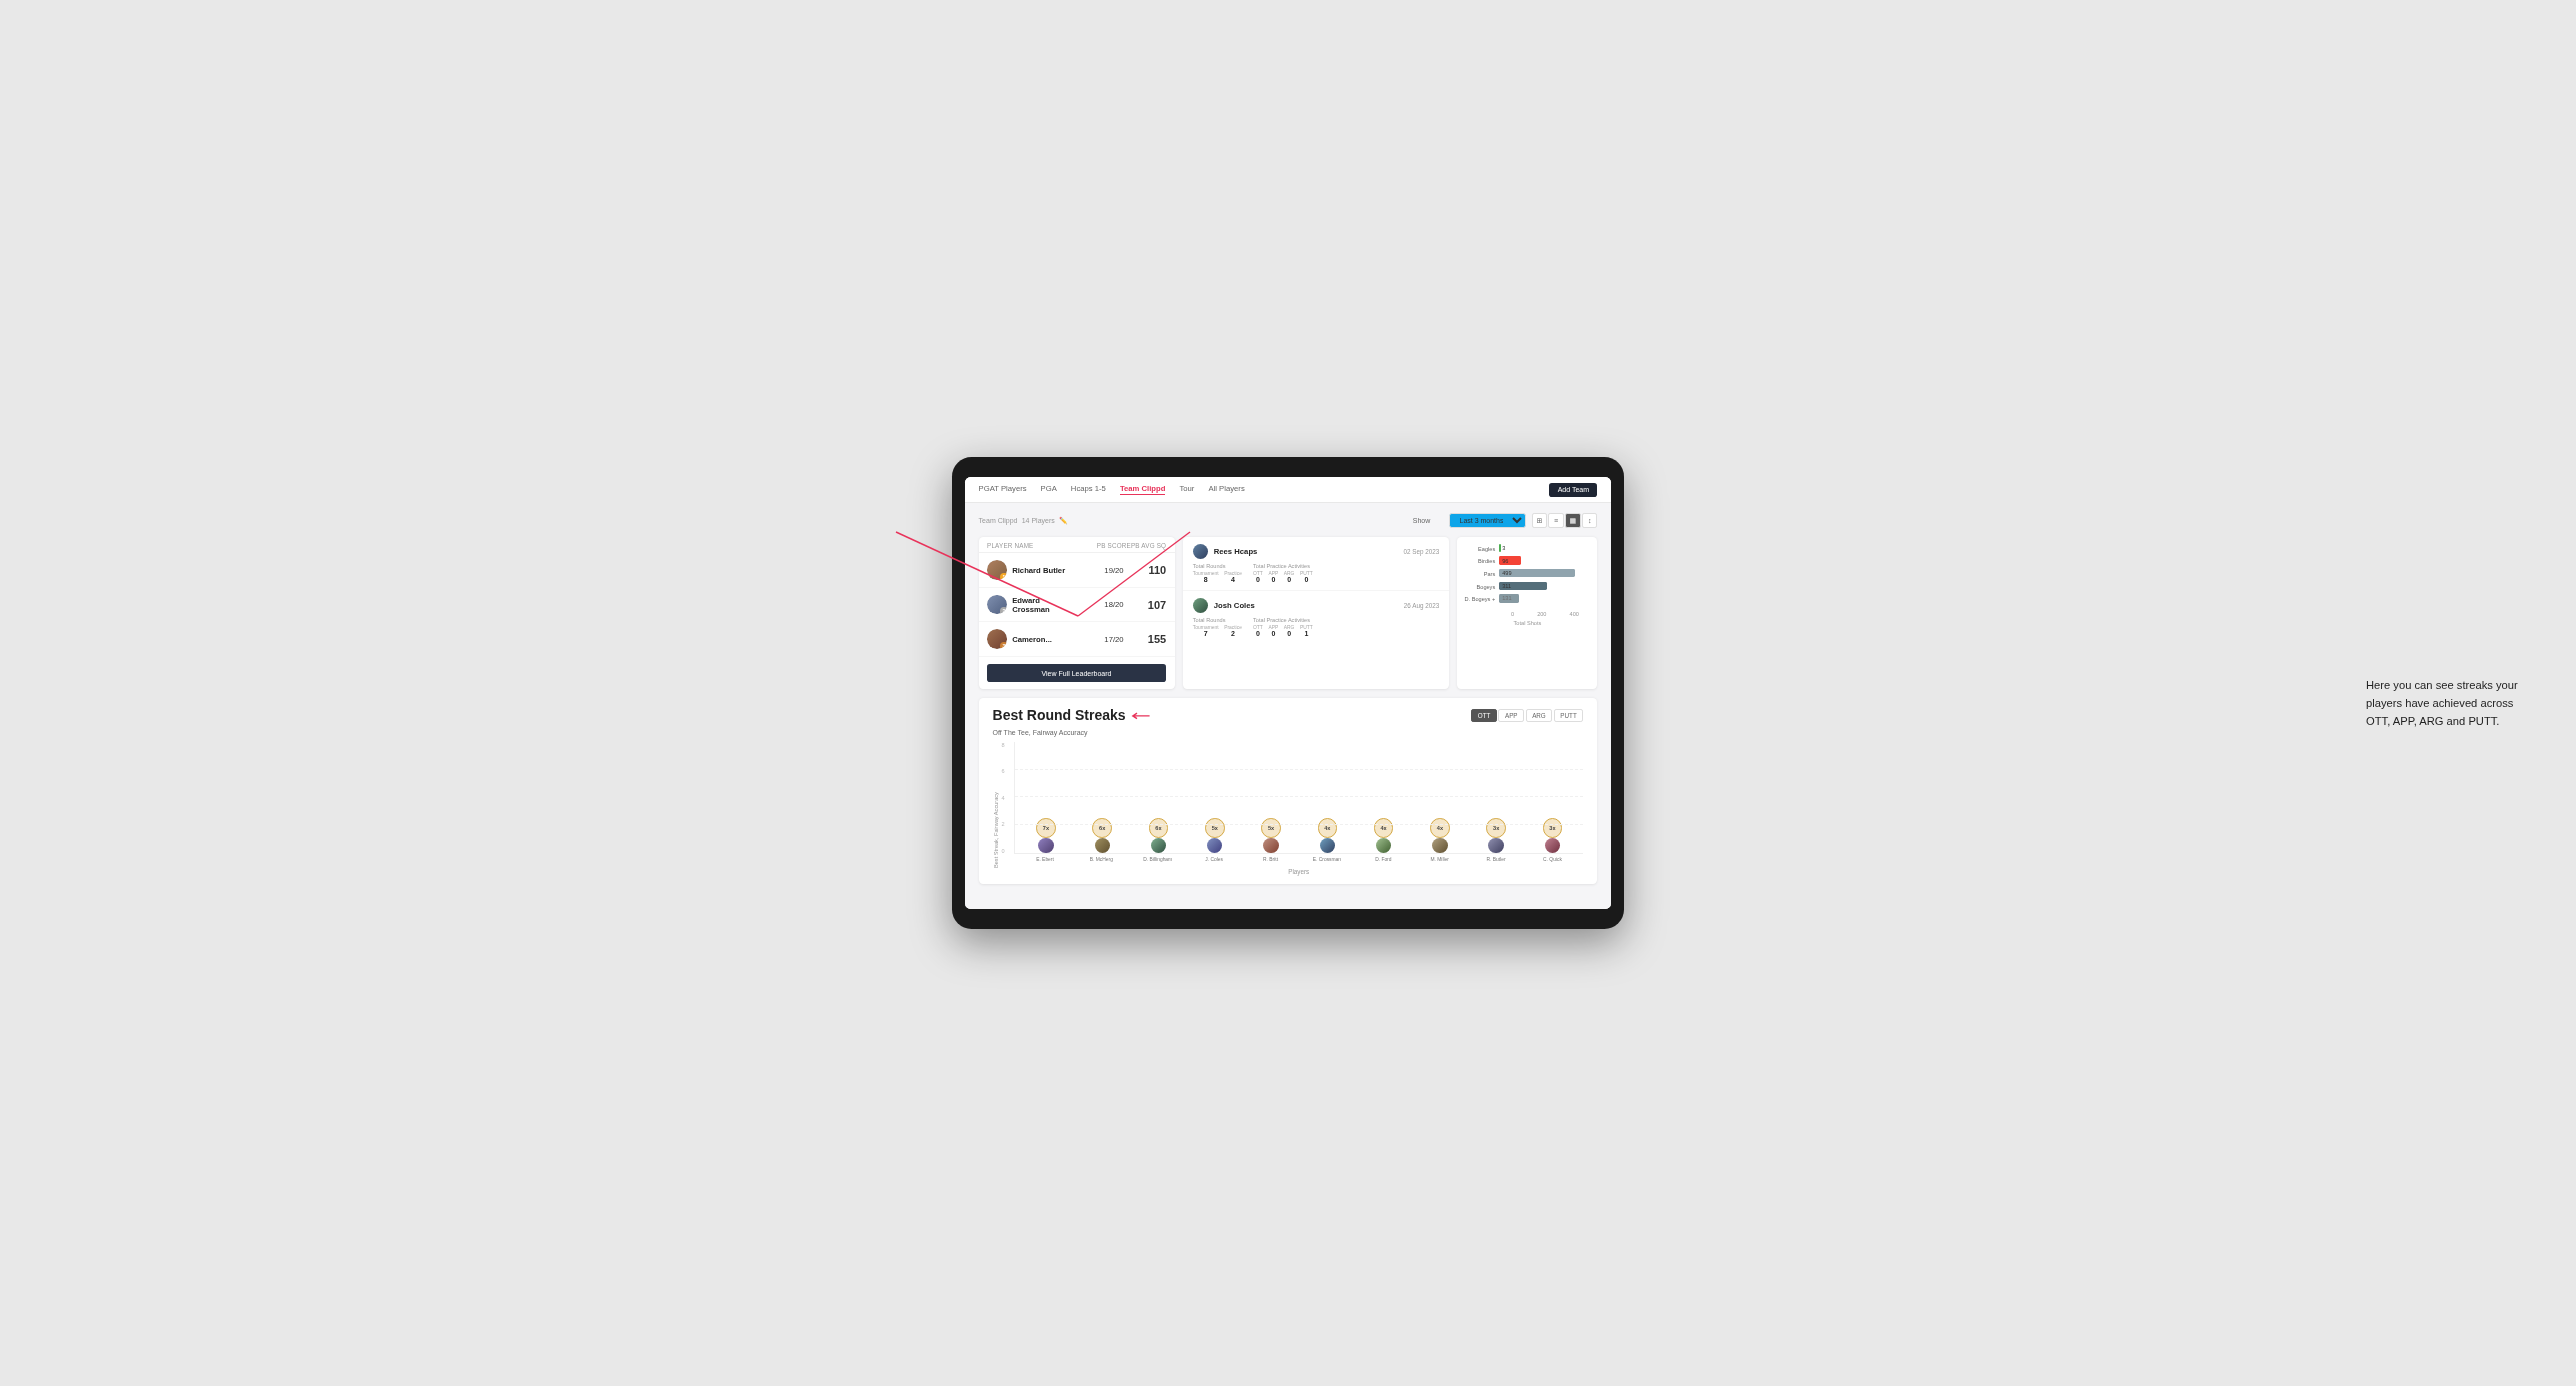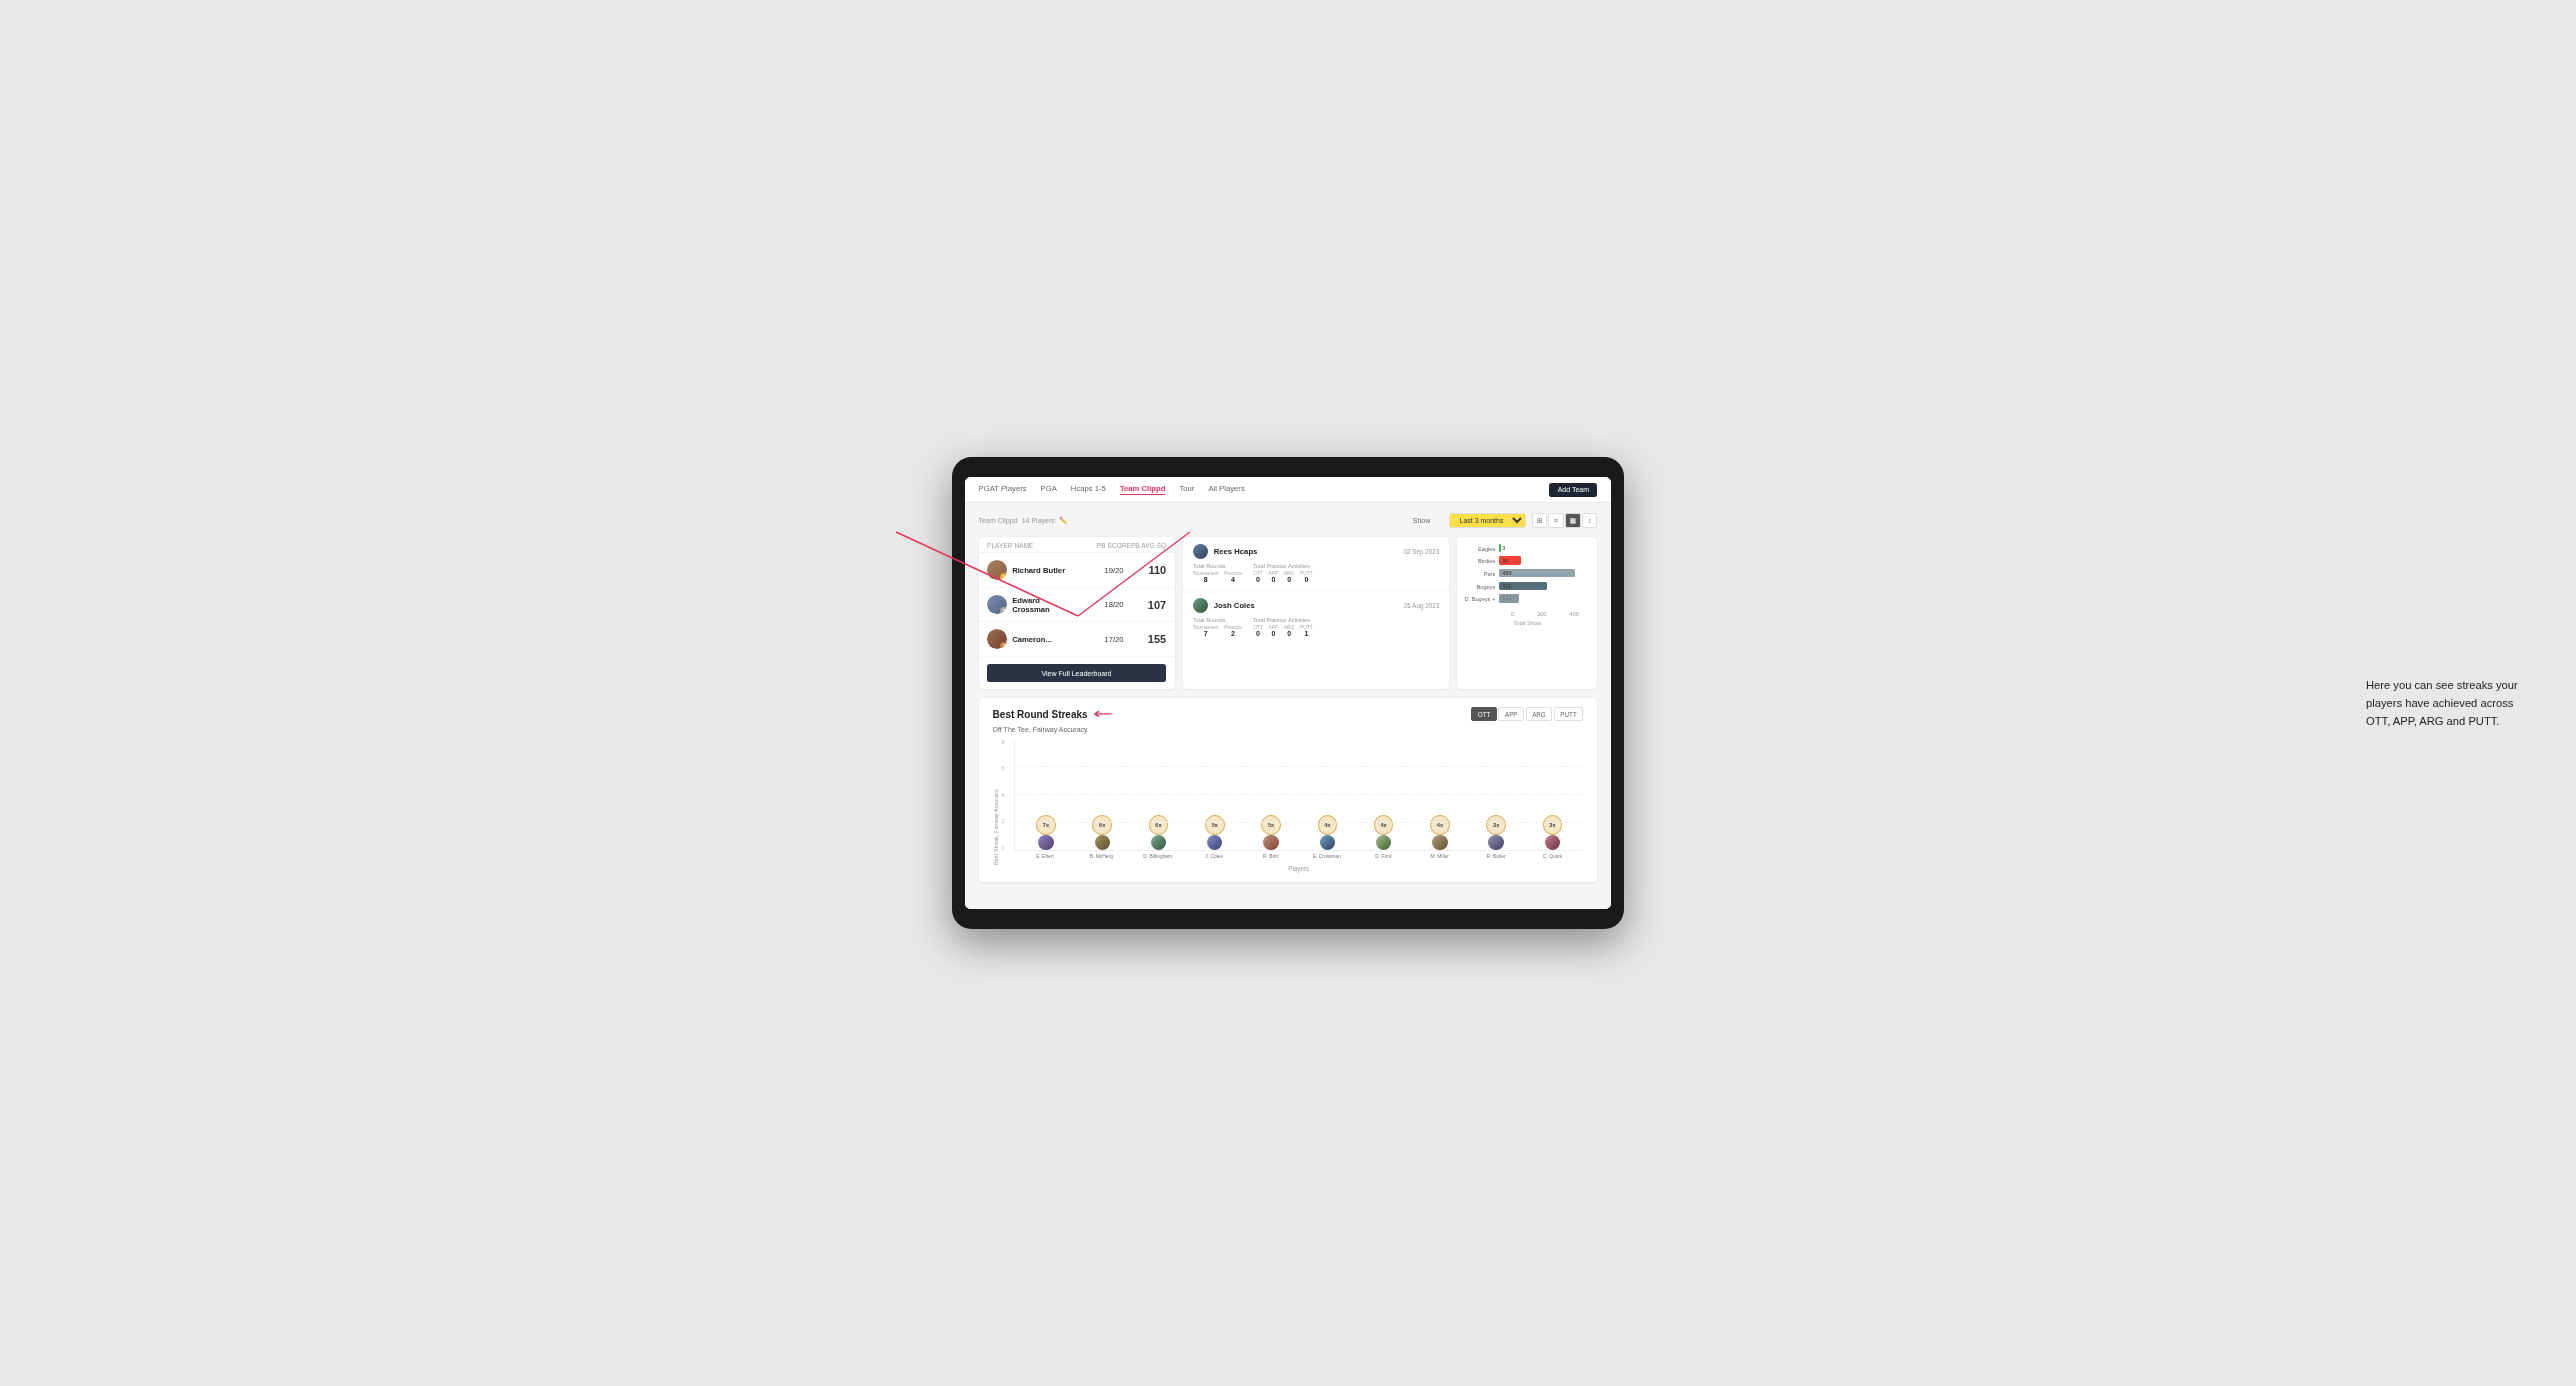--- a/index.html
+++ b/index.html
@@ -131,21 +131,21 @@
       align-items: center;
       gap: 5.6px;
     }
     .show-label { font-size: 7px; color: #666; }
     .time-select {
       border: 0.7px solid #ddd;
       border-radius: 2.8px;
       padding: 2.1px 5.6px;
       font-size: 7px;
       color: #333;
-      background: #fde047;
+      background: #0ea5e9;
       cursor: pointer;
       margin-left: 13px;
     }
     .view-icons {
       display: flex;
       gap: 1.4px;
     }
     .view-icon-btn {
       width: 15.4px;
       height: 15.4px;
@@ -330,21 +330,21 @@
       box-shadow: 0 0.7px 2.8px rgba(0,0,0,0.08);
       position: relative;
     }
     .streaks-header {
       display: flex;
       align-items: center;
       justify-content: space-between;
       margin-bottom: 5.6px;
     }
     .streaks-title {
-      font-size: 10px;
+      font-size: 14px;
       font-weight: 700;
       color: #222;
       display: flex;
       align-items: center;
       gap: 4.2px;
     }
     .filter-tabs {
       display: flex;
       gap: 1.4px;
     }

